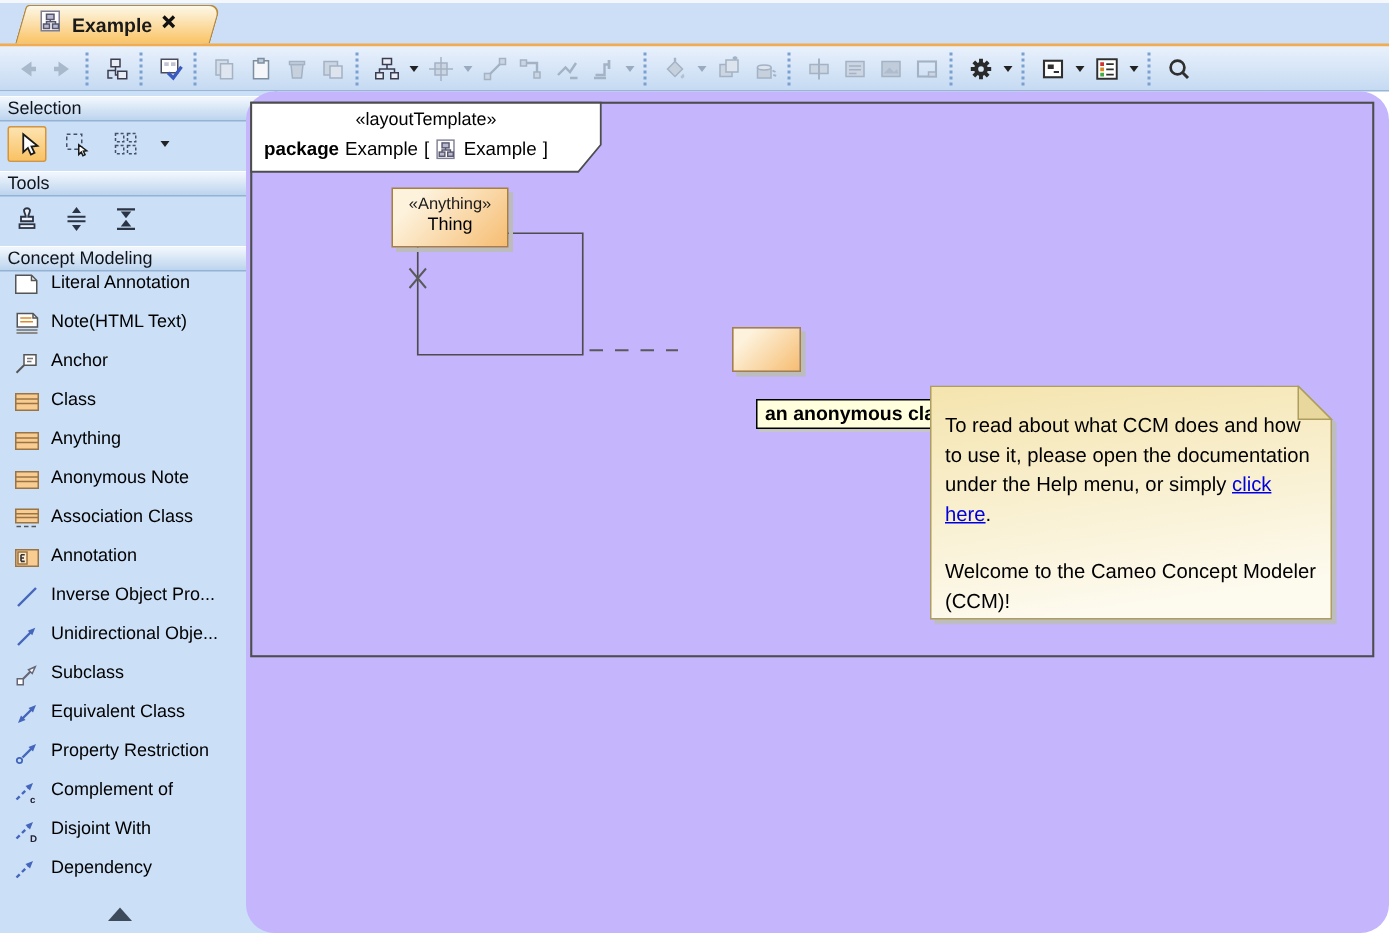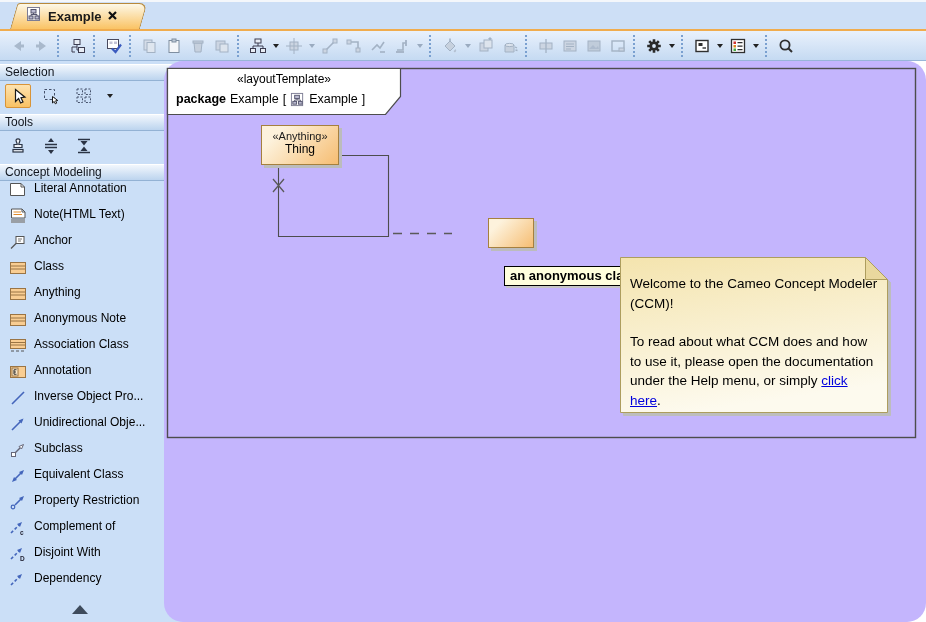--- a/index.html
+++ b/index.html
@@ -518,19 +518,19 @@
         <defs>
           <linearGradient id="noteg" x1="0" y1="0" x2="0.25" y2="1">
             <stop offset="0" stop-color="#f4e4ae"></stop>
             <stop offset="1" stop-color="#fdfaee"></stop>
           </linearGradient>
         </defs>
         <path d="M0.5 0.5 H245.5 L267.5 22.5 V155.5 H0.5 Z" fill="url(#noteg)" stroke="#ad9d5e"></path>
         <path d="M245.5 0.5 V22.5 H267.5 Z" fill="#e9d89e" stroke="#ad9d5e"></path>
       </svg>
       <div class="note-text">
+        <p><span>To read about what CCM does and how to use it, please open the documentation under the Help menu, or simply </span><a href="#">click here</a><span>.</span></p>
         <p>Welcome to the Cameo Concept Modeler (CCM)!</p>
-        <p><span>To read about what CCM does and how to use it, please open the documentation under the Help menu, or simply </span><a href="#">click here</a><span>.</span></p>
       </div>
     </div>
   </div>
 
 </div>
 
 </body></html>

